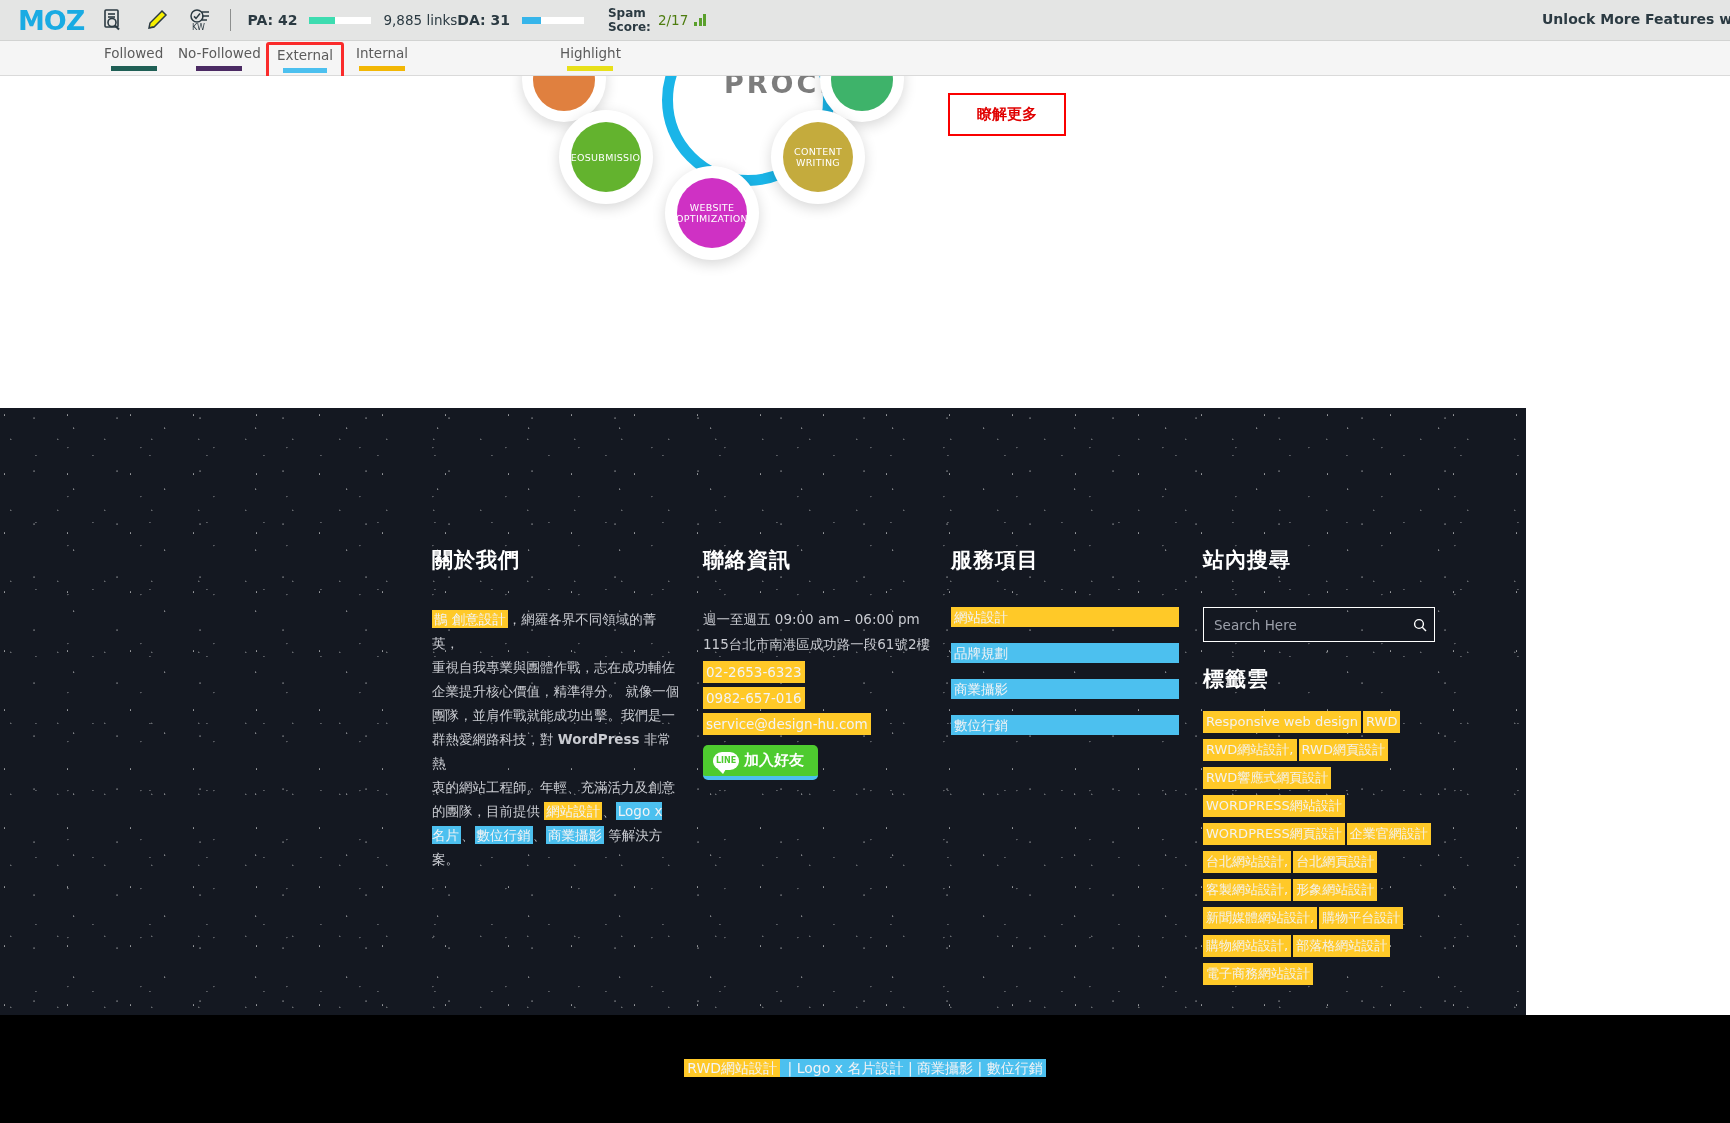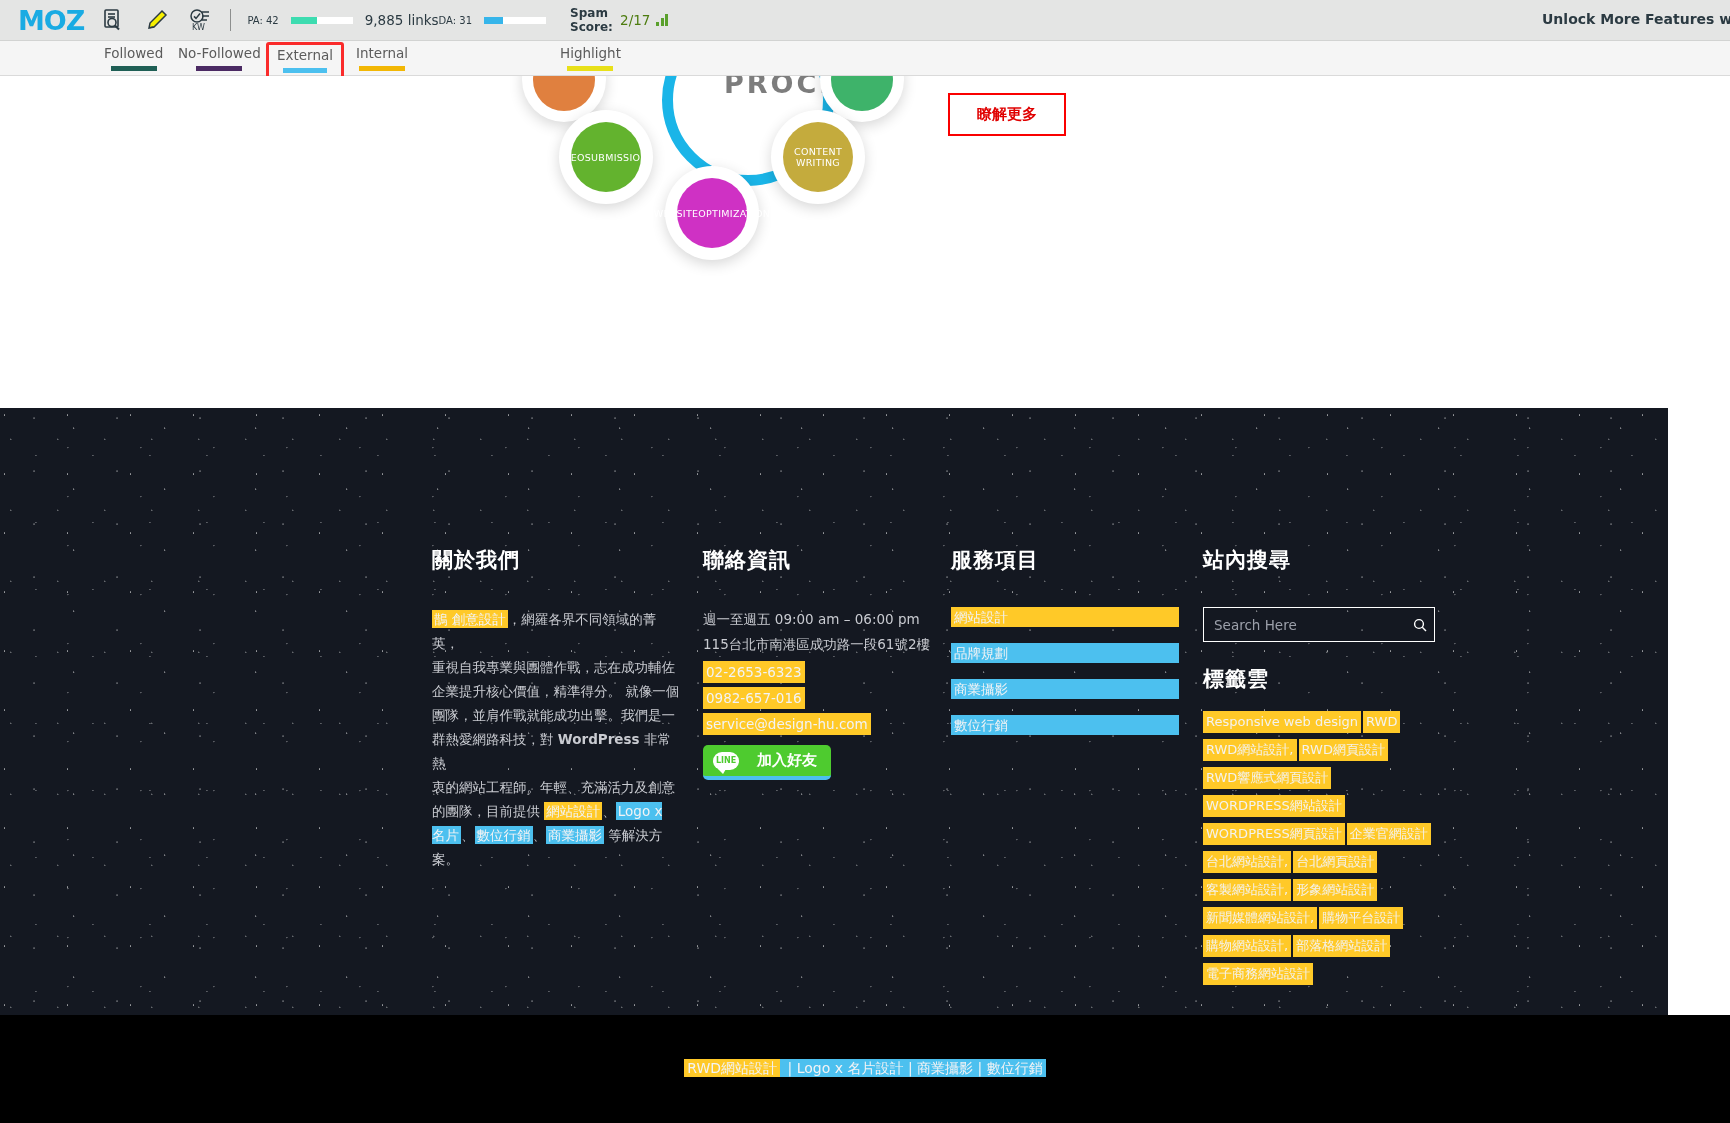--- a/index.html
+++ b/index.html
@@ -25,21 +25,21 @@
   .tool-icon {
     width: 30px; height: 30px; margin-left: 14px;
     display: flex; align-items: center; justify-content: center;
     position: relative;
   }
   .tool-icon svg { display: block; }
   .tb-divider {
     width: 1px; height: 22px; background: #8d8f8e; margin: 0 16px 0 14px;
   }
   .metric-label {
-    font-size: 10px; font-weight: normal; color: #2b3a42;
+    font-size: 14px; font-weight: bold; color: #2b3a42;
     font-family: "DejaVu Sans", sans-serif; white-space: nowrap;
   }
   .metric-bar {
     width: 62px; height: 7px; background: #ffffff; margin: 0 12px;
     position: relative; overflow: hidden;
   }
   .metric-bar > i { position: absolute; left: 0; top: 0; height: 100%; display: block; }
   .metric-text {
     font-size: 13.5px; color: #2b3a42; font-family: "DejaVu Sans", sans-serif;
     white-space: nowrap;
@@ -120,21 +120,21 @@
     position: absolute; left: 948px; top: 17px;
     width: 118px; height: 43px;
     border: 2px solid #fa0000; background: #ffffff;
     display: flex; align-items: center; justify-content: center;
     color: #e00000; font-size: 15px; font-weight: bold;
     font-family: "DejaVu Sans", sans-serif;
   }
 
   
   #footer {
-    position: absolute; left: 0; top: 332px; width: 1668px; height: 607px;
+    position: absolute; left: 0; top: 332px; width: 1526px; height: 607px;
     background: #141821;
     background-image:
       radial-gradient(circle at 7% 12%, rgba(255,255,255,.55) 0.5px, transparent 1px),
       radial-gradient(circle at 23% 44%, rgba(255,255,255,.35) 0.5px, transparent 1px),
       radial-gradient(circle at 41% 19%, rgba(255,255,255,.40) 0.5px, transparent 1px),
       radial-gradient(circle at 63% 71%, rgba(255,255,255,.30) 0.5px, transparent 1px),
       radial-gradient(circle at 81% 33%, rgba(255,255,255,.45) 0.5px, transparent 1px),
       radial-gradient(circle at 93% 81%, rgba(255,255,255,.30) 0.5px, transparent 1px);
     background-size: 63px 59px, 47px 71px, 83px 53px, 57px 67px, 91px 61px, 73px 49px;
   }
@@ -154,21 +154,21 @@
   .contact-line { color: #c9cbd1; font-size: 13.5px; line-height: 25px;
     font-family: "DejaVu Sans", sans-serif; }
   .chip {
     display: inline-block; font-size: 13.5px; line-height: 20px;
     padding: 1px 3px; color: #f2f3f5; margin-bottom: 4px;
     font-family: "DejaVu Sans", sans-serif;
   }
   .chip.y { background: #ffc928; }
 
   .line-btn {
-    display: inline-flex; align-items: center; gap: 18px;
+    display: inline-flex; align-items: center; gap: 5px;
     background: #4ecb2f; border-radius: 5px;
     padding: 6px 14px 6px 10px; margin-top: 6px;
     border-bottom: 4px solid #4cc0ef;
   }
   .line-badge {
     width: 26px; height: 18px; border-radius: 9px; background: #fff;
     color: #4ecb2f; font-size: 8px; font-weight: bold;
     display: flex; align-items: center; justify-content: center;
     font-family: "DejaVu Sans", sans-serif; position: relative;
   }
@@ -334,21 +334,21 @@
     </div>
 
     <div class="bubble" style="left:771px;top:34px;width:94px;height:94px">
       <span style="width:70px;height:70px;background:#c4ab3d;flex-direction:column">
         <b style="font-weight:normal">CONTENT</b>
         <b style="font-weight:normal">WRITING</b>
       </span>
     </div>
 
     <div class="bubble" style="left:665px;top:90px;width:94px;height:94px">
-      <span style="width:70px;height:70px;background:#cf31c4;">
+      <span style="width:70px;height:70px;background:#cf31c4;flex-direction:column">
         <b style="font-weight:normal">WEBSITE</b>
         <b style="font-weight:normal">OPTIMIZATION</b>
       </span>
     </div>
 
     <div class="btn-more">瞭解更多</div>
   </div>
 
   <div id="footer">
 

